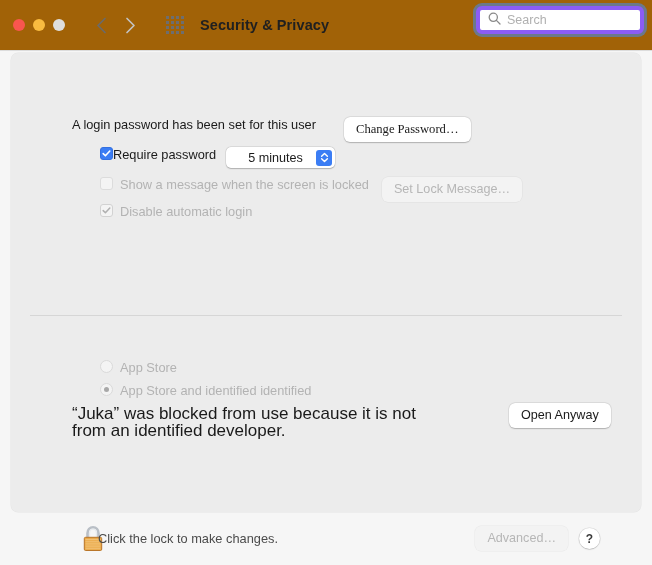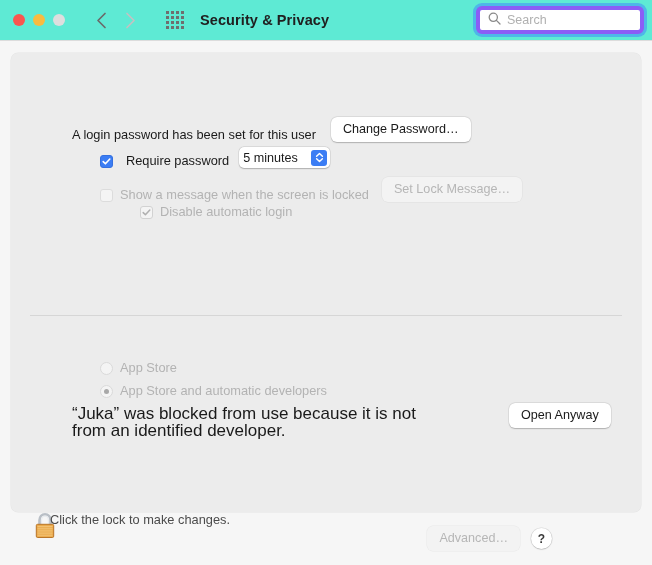--- a/index.html
+++ b/index.html
@@ -14,22 +14,22 @@
     -webkit-font-smoothing: antialiased;
     overflow: hidden;
     position: relative;
   }
 
   
   .titlebar {
     position: absolute;
     left: 0; top: 0;
     width: 652px;
-    height: 41px;
-    background: #5eead4;
+    height: 51px;
+    background: #a16207;
     border-bottom: 1px solid #dcdcdc;
     display: flex;
     align-items: center;
     box-sizing: border-box;
   }
   .traffic {
     display: flex;
     align-items: center;
     gap: 8px;
     margin-left: 13px;
@@ -155,21 +155,21 @@
     height: 459px;
     background: #ececec;
     border-radius: 7px;
     box-shadow: 0 0 0 0.5px rgba(0,0,0,0.07);
     box-sizing: border-box;
   }
 
   .row {
     position: absolute;
     display: flex;
-    align-items: flex-end;
+    align-items: flex-start;
   }
 
   .lbl {
     font-size: 12.8px;
     color: #1a1a1a;
     white-space: nowrap;
   }
   .lbl.dim { color: #b3b3b3; }
 
   
@@ -240,21 +240,21 @@
   }
 
   
   .select {
     display: inline-flex;
     align-items: center;
     height: 21px;
     background: #ffffff;
     border-radius: 5px;
     box-shadow: 0 0.5px 1.2px rgba(0,0,0,0.22), 0 0 0 0.5px rgba(0,0,0,0.10);
-    padding-left: 4px;
+    padding-left: 22px;
     padding-right: 3px;
     box-sizing: border-box;
   }
   .select .val {
     font-size: 12.6px;
     color: #1a1a1a;
     white-space: nowrap;
     min-width: 66px;
   }
   .select .stepper {
@@ -288,20 +288,22 @@
   }
 
   
   .bottombar {
     position: absolute;
     left: 0;
     top: 512px;
     width: 564px;
     height: 53px;
     display: flex;
+    align-items: center;
+    padding-left: 48px;
   }
   .lock {
     margin-left: 16px;
     width: 26px; height: 28px;
     display: block;
     flex: none;
   }
   .locktext {
     margin-left: 8px;
     font-size: 12.8px;
@@ -394,69 +396,69 @@
     <div class="tab">Firewall</div>
     <div class="tabsep"></div>
     <div class="tab">Privacy</div>
   </div>
 </div>
 
 <div class="panel">
 
   <div class="row" style="left:61px; top:64px;">
     <span class="lbl">A login password has been set for this user</span>
-    <button class="btn" style="margin-left:15px;">Change Password…</button>
+    <button class="btn" style="margin-left:28px;font-family:Liberation Serif, serif;">Change Password…</button>
   </div>
 
   <div class="row" style="left:89px; top:94px;">
     <span class="cb on">
       <svg width="9" height="9" viewBox="0 0 9 9">
           <path d="M1.2 4.6 L3.4 6.8 L7.8 2" fill="none" stroke="#ffffff" stroke-width="1.6" stroke-linecap="round" stroke-linejoin="round"></path>
         </svg>
     </span>
-    <span class="lbl" style="margin-left:13px;">Require password</span>
+    <span class="lbl" style="margin-left:0;">Require password</span>
     <span class="select" style="margin-left:10px;">
       <span class="val">5 minutes</span>
       <span class="stepper">
         <svg width="9" height="11" viewBox="0 0 9 11">
           <path d="M1.6 4.3 L4.5 1.4 L7.4 4.3" fill="none" stroke="#ffffff" stroke-width="1.4" stroke-linecap="round" stroke-linejoin="round"></path>
           <path d="M1.6 6.7 L4.5 9.6 L7.4 6.7" fill="none" stroke="#ffffff" stroke-width="1.4" stroke-linecap="round" stroke-linejoin="round"></path>
         </svg>
       </span>
     </span>
   </div>
 
   <div class="row" style="left:89px; top:124px;">
     <span class="cb off dim"></span>
     <span class="lbl dim" style="margin-left:7px;">Show a message when the screen is locked</span>
     <button class="btn disabled" style="margin-left:13px;">Set Lock Message…</button>
   </div>
 
-  <div class="row" style="left:89px; top:151px;margin-left:40px;">
+  <div class="row" style="left:89px; top:151px;">
     <span class="cb on dim">
       <svg width="9" height="9" viewBox="0 0 9 9">
           <path d="M1.2 4.6 L3.4 6.8 L7.8 2" fill="none" stroke="#b0b0b0" stroke-width="1.5" stroke-linecap="round" stroke-linejoin="round"></path>
         </svg>
     </span>
     <span class="lbl dim" style="margin-left:7px;">Disable automatic login</span>
   </div>
 
   <div class="divider"></div>
 
 
   <div class="row" style="left:89px; top:307px;">
     <span class="rb"></span>
     <span class="lbl dim" style="margin-left:7px;">App Store</span>
   </div>
 
   <div class="row" style="left:89px; top:330px;">
     <span class="rb">
       <span class="dot"></span>
     </span>
-    <span class="lbl dim" style="margin-left:7px;">App Store and automatic developers</span>
+    <span class="lbl dim" style="margin-left:7px;">App Store and identified identified</span>
   </div>
 
   <div class="blockmsg">“Juka” was blocked from use because it is not from an identified developer.</div>
 
   <div class="row" style="left:498px; top:350px;border-radius:8px;">
     <button class="btn">Open Anyway</button>
   </div>
 </div>
 
 <div class="bottombar">

